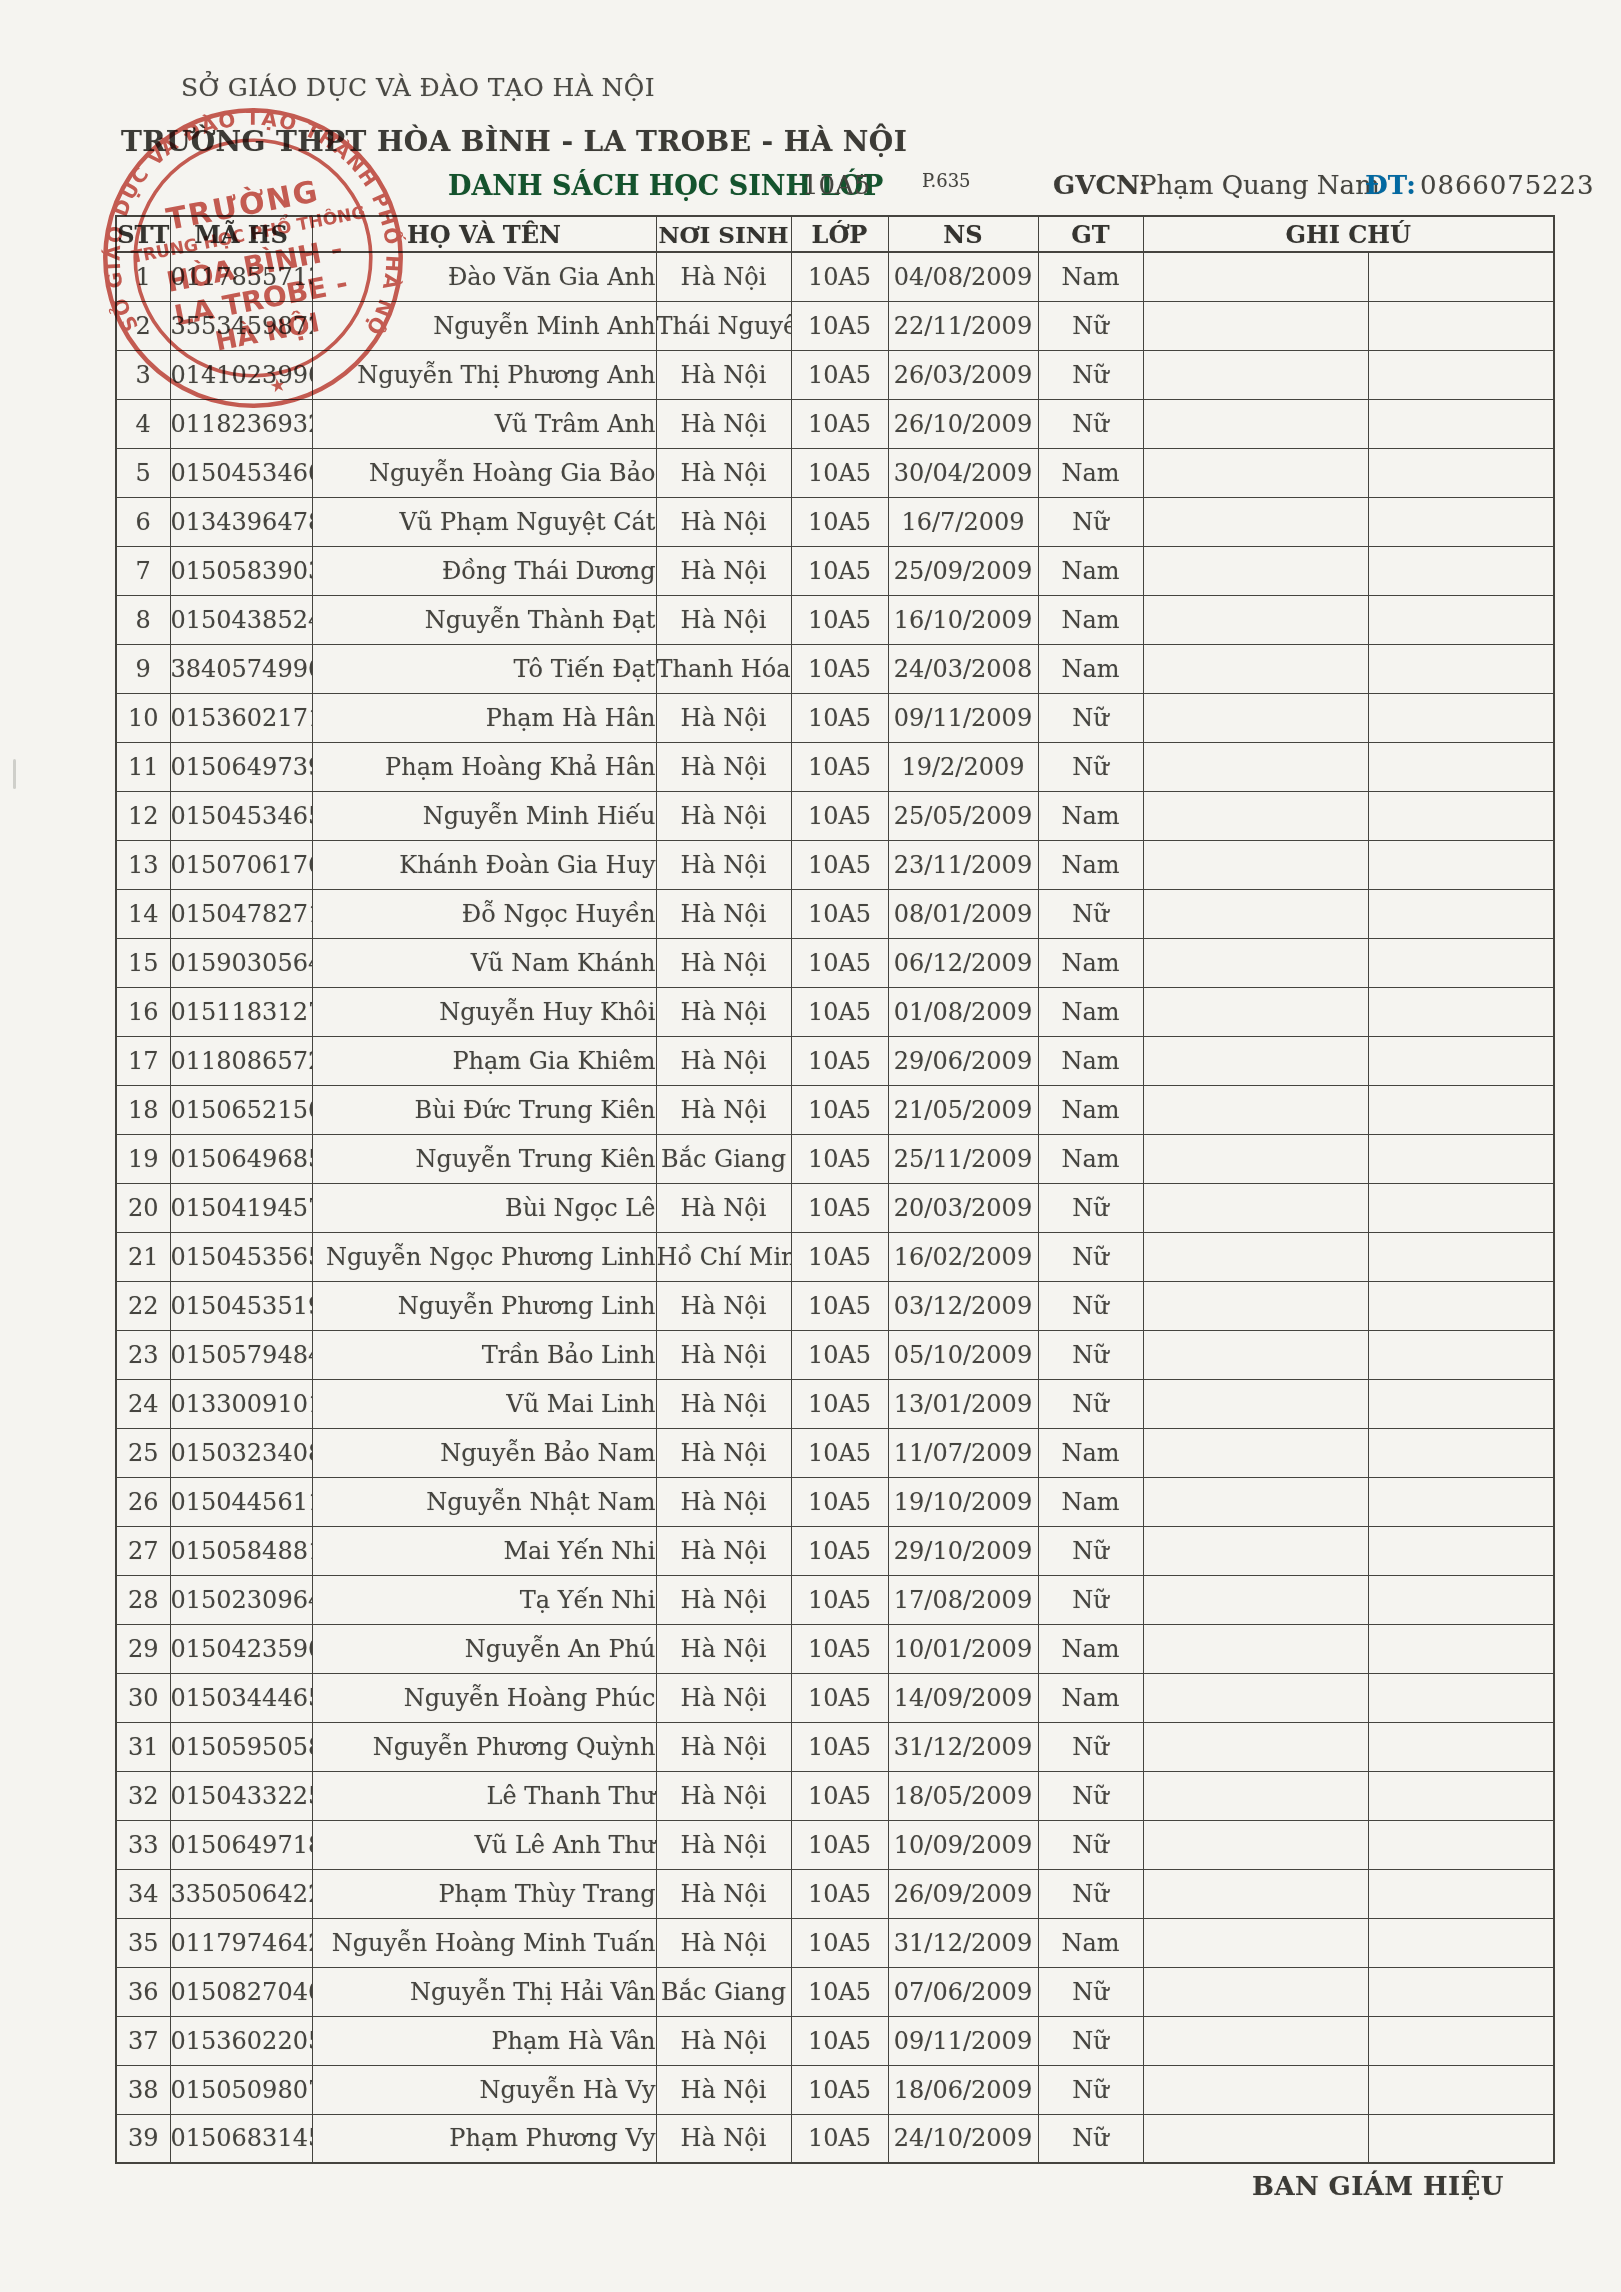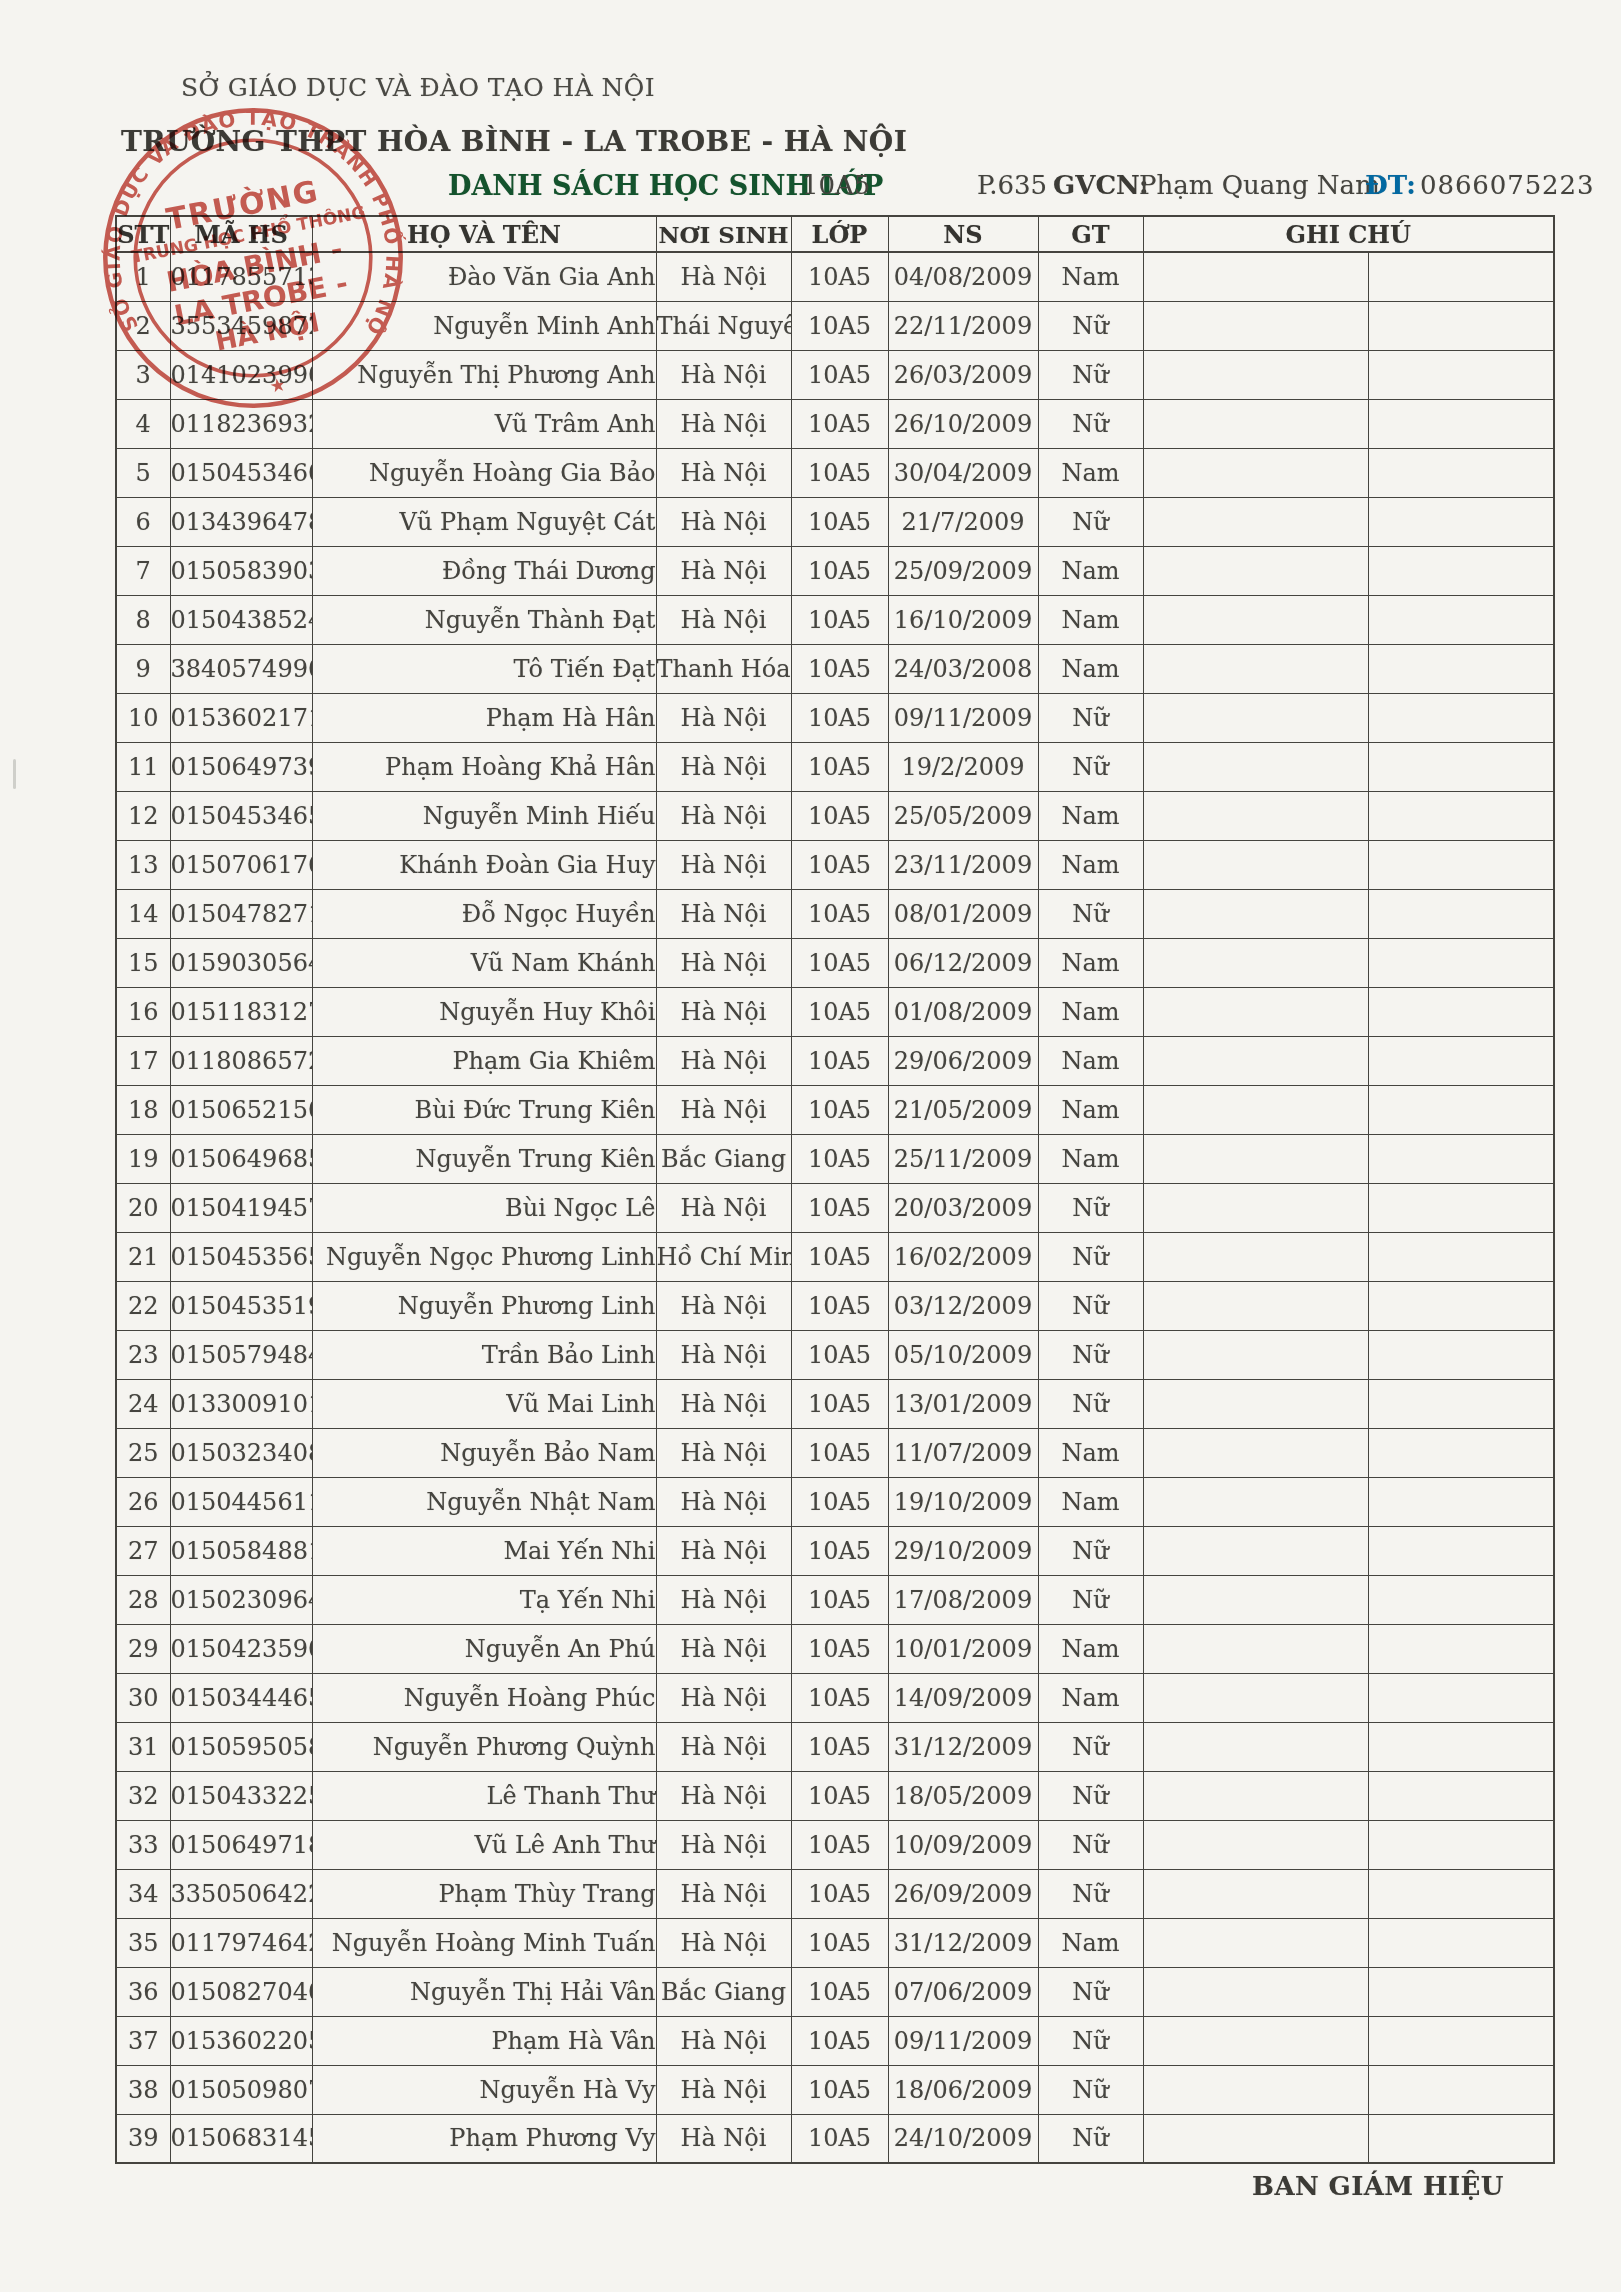--- a/index.html
+++ b/index.html
@@ -12,21 +12,21 @@
     overflow:hidden;
   }
   .abs { position:absolute; }
   .dept-line { left:181px; top:73px; font-size:25px; letter-spacing:0.4px; color:#4a4944;
                text-shadow:0 0 0.9px rgba(70,70,64,.35); }
   .school-line { left:121px; top:125px; font-size:28px; font-weight:bold; color:#3c3b36;
                  letter-spacing:0.4px; text-shadow:0 0 0.9px rgba(60,60,55,.35); }
   .title-row { top:170px; }
   .title-label { left:448px; font-size:27px; font-weight:bold; color:#14532d; }
   .title-class { left:802px; font-size:26px; }
-  .title-room  { left:977px; font-size:26px;text-align:right; }
+  .title-room  { left:922px; font-size:18px;text-align:right; }
   .gvcn-label  { left:1053px; font-size:26px; font-weight:bold; color:#3c3b36; }
   .gvcn-name   { left:1139px; font-size:26px; }
   .phone-label { left:1365px; font-size:26px; font-weight:bold; color:#0369a1; }
   .phone-num   { left:1420px; font-size:26px; letter-spacing:0.9px; }
   .title-row > span { position:absolute; top:0; white-space:nowrap;
                       text-shadow:0 0 0.9px rgba(70,70,64,.3); }
 
   table.roster {
     position:absolute; left:115px; top:215px; width:1437px;
     border-collapse:collapse; table-layout:fixed;
@@ -153,21 +153,21 @@
     <td class="c-gt">Nam</td>
     <td></td>
     <td></td>
   </tr>
       <tr>
     <td class="c-center">6</td>
     <td class="c-center">0134396478</td>
     <td class="c-name">Vũ Phạm Nguyệt Cát</td>
     <td class="c-place">Hà Nội</td>
     <td class="c-class">10A5</td>
-    <td class="c-date">21/7/2009</td>
+    <td class="c-date">16/7/2009</td>
     <td class="c-gt">Nữ</td>
     <td></td>
     <td></td>
   </tr>
       <tr>
     <td class="c-center">7</td>
     <td class="c-center">0150583903</td>
     <td class="c-name">Đồng Thái Dương</td>
     <td class="c-place">Hà Nội</td>
     <td class="c-class">10A5</td>

